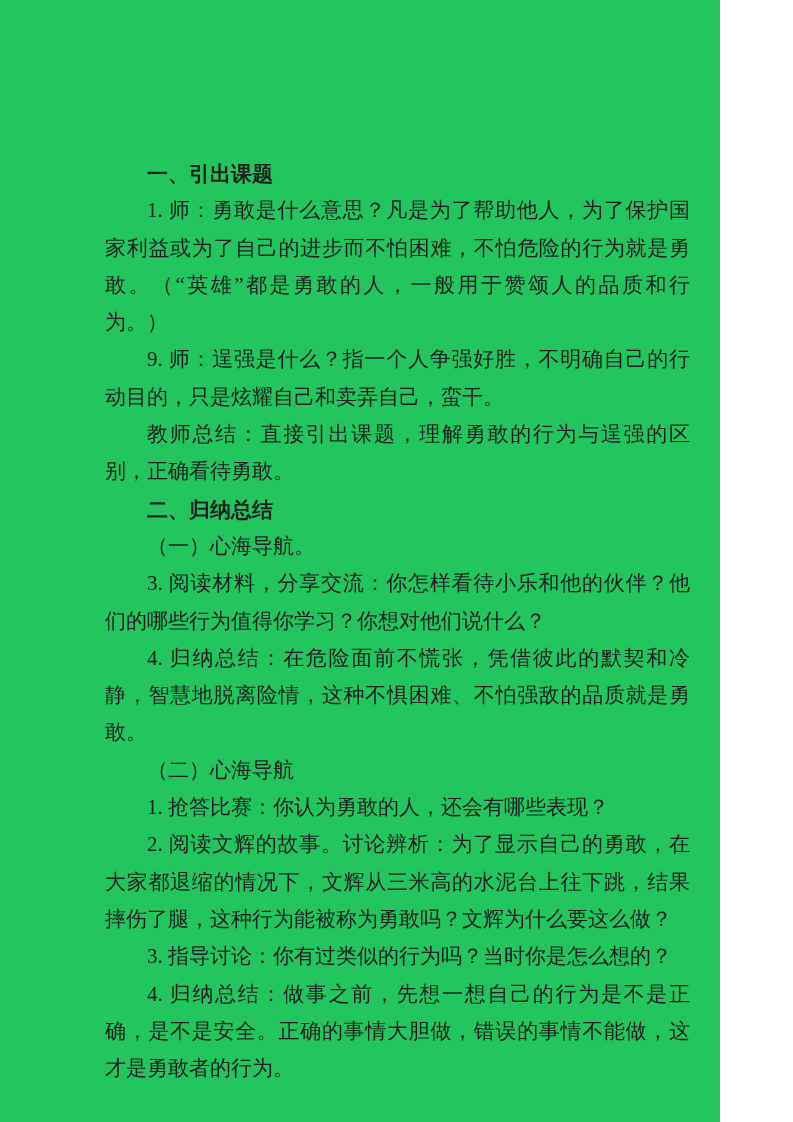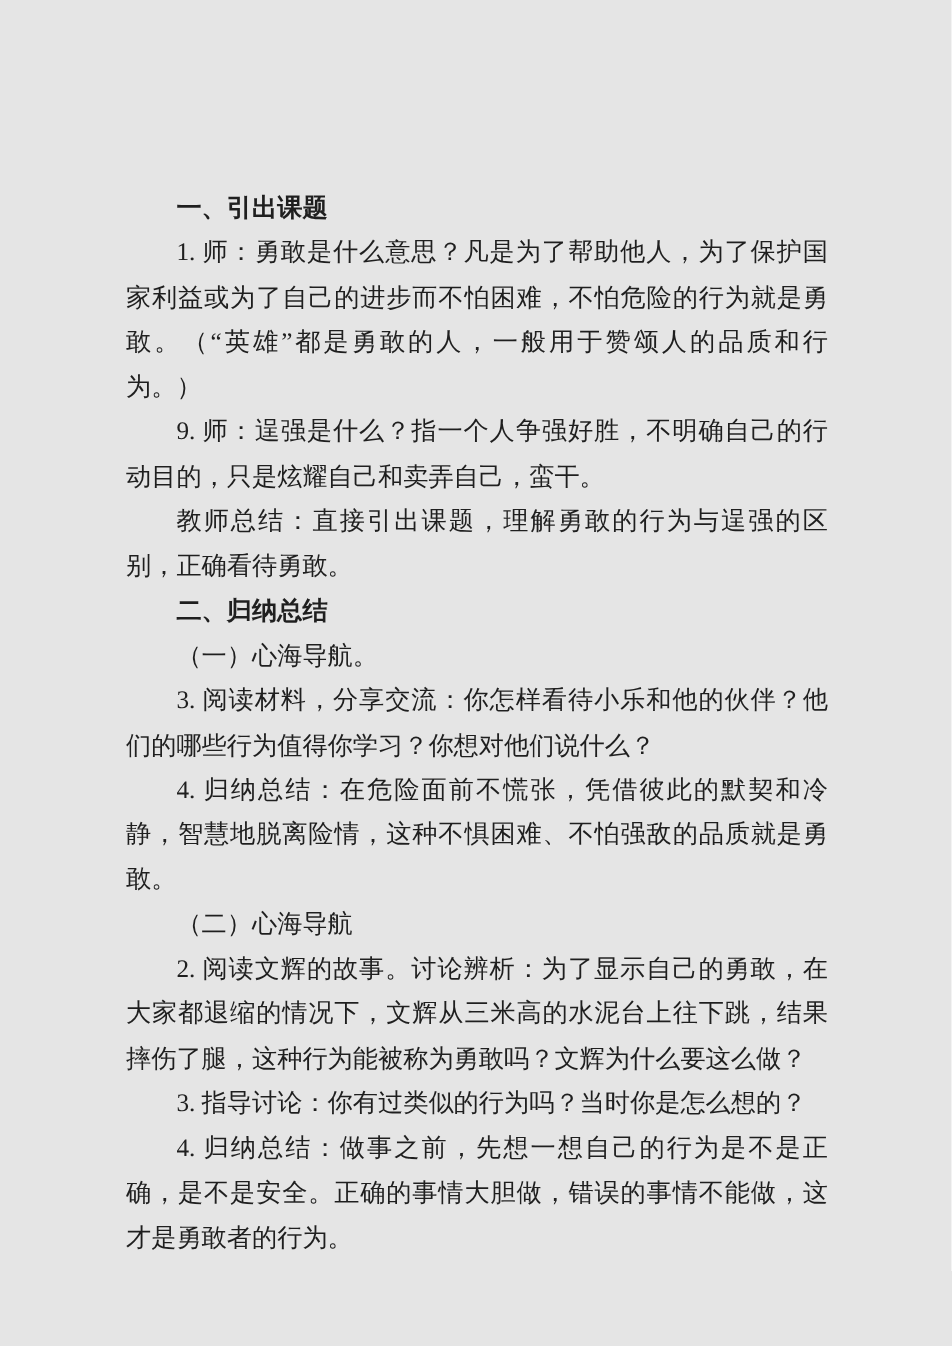--- a/index.html
+++ b/index.html
@@ -2,23 +2,23 @@
 <html lang="zh"><head>
 <meta charset="utf-8">
 <style>
   html, body {
     margin: 0;
     padding: 0;
     background: #ffffff;
   }
   .page {
     position: relative;
-    width: 793px;
+    width: 720px;
     height: 1122px;
-    background: #e5e5e5;
+    background: #22c55e;
     overflow: hidden;
   }
   .doc-content {
     position: absolute;
     left: 105px;
     top: 155px;
     width: 585px;
   }
   .doc-content p {
     margin: 0;
@@ -45,17 +45,18 @@
   <div class="doc-content">
     <p class="heading">一、引出课题</p>
     <p>1. 师：勇敢是什么意思？凡是为了帮助他人，为了保护国家利益或为了自己的进步而不怕困难，不怕危险的行为就是勇敢。（“英雄”都是勇敢的人，一般用于赞颂人的品质和行为。）</p>
     <p>9. 师：逞强是什么？指一个人争强好胜，不明确自己的行动目的，只是炫耀自己和卖弄自己，蛮干。</p>
     <p>教师总结：直接引出课题，理解勇敢的行为与逞强的区别，正确看待勇敢。</p>
     <p class="heading">二、归纳总结</p>
     <p>（一）心海导航。</p>
     <p>3. 阅读材料，分享交流：你怎样看待小乐和他的伙伴？他们的哪些行为值得你学习？你想对他们说什么？</p>
     <p>4. 归纳总结：在危险面前不慌张，凭借彼此的默契和冷静，智慧地脱离险情，这种不惧困难、不怕强敌的品质就是勇敢。</p>
     <p>（二）心海导航</p>
+    <p>1. 抢答比赛：你认为勇敢的人，还会有哪些表现？</p>
     <p>2. 阅读文辉的故事。讨论辨析：为了显示自己的勇敢，在大家都退缩的情况下，文辉从三米高的水泥台上往下跳，结果摔伤了腿，这种行为能被称为勇敢吗？文辉为什么要这么做？</p>
     <p>3. 指导讨论：你有过类似的行为吗？当时你是怎么想的？</p>
     <p>4. 归纳总结：做事之前，先想一想自己的行为是不是正确，是不是安全。正确的事情大胆做，错误的事情不能做，这才是勇敢者的行为。</p>
   </div>
 </div>
 
 </body></html>

